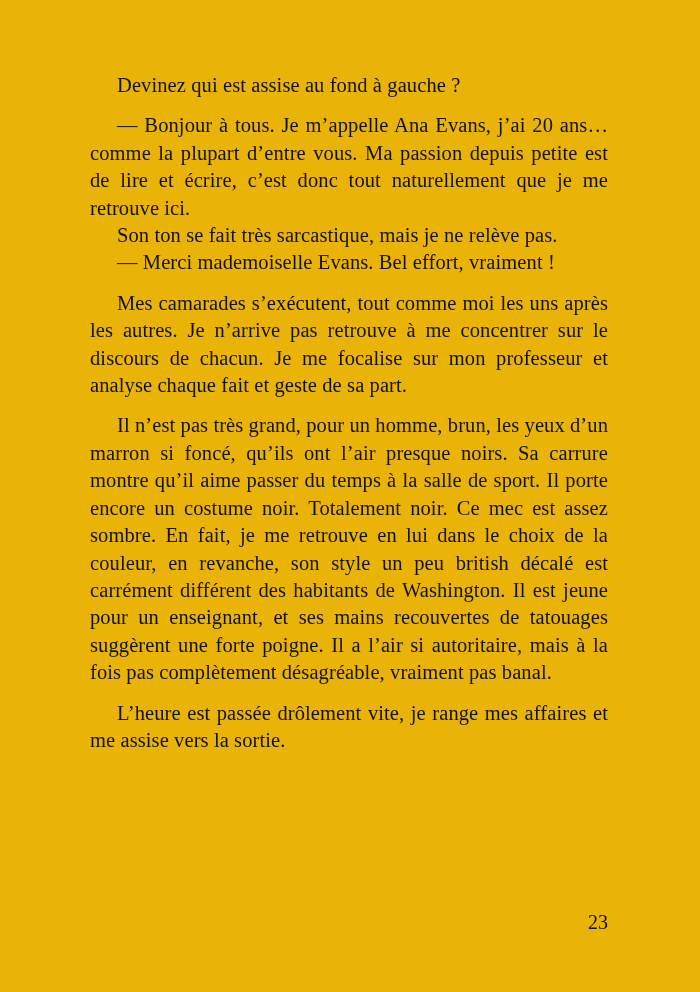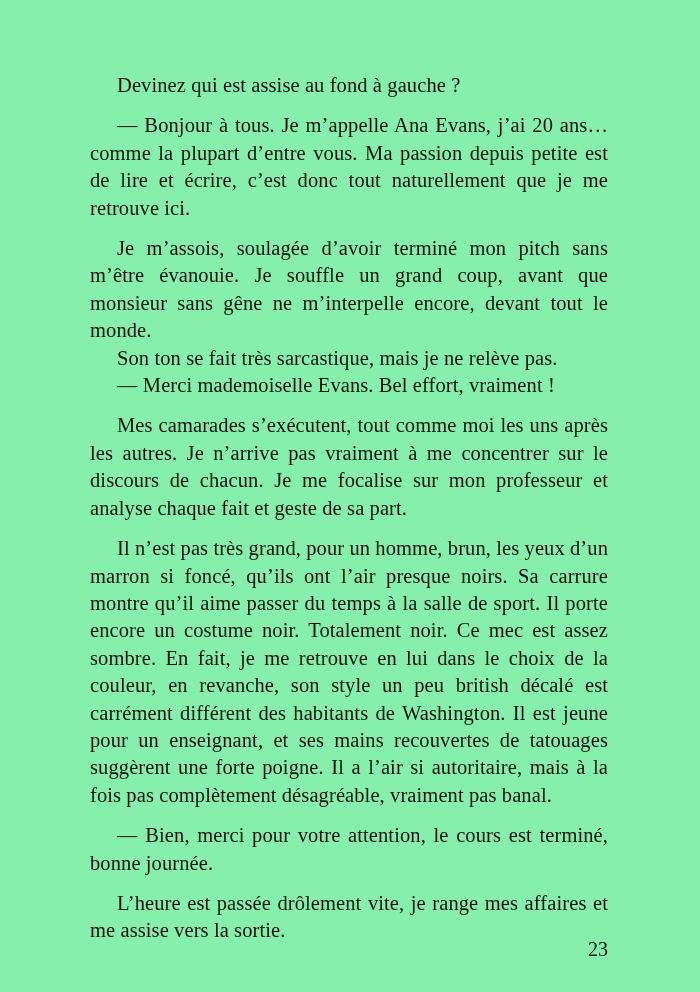--- a/index.html
+++ b/index.html
@@ -11,21 +11,21 @@
     width: 700px;
     height: 992px;
     position: relative;
     overflow: hidden;
     font-family: "Liberation Serif", "DejaVu Serif", serif;
     color: #121212;
   }
   .book-page {
     position: absolute;
     inset: 0;
-    background: #86efac;
+    background: #eab308;
   }
   .text-block {
     position: absolute;
     left: 90px;
     top: 72px;
     width: 518px;
     font-size: 20.5px;
     line-height: 27.4px;
     text-align: justify;
     text-justify: inter-word;
@@ -33,48 +33,46 @@
   }
   .text-block p {
     margin: 0;
     text-indent: 27px;
   }
   .text-block p.gap {
     margin-top: 13px;
   }
   .page-number {
     position: absolute;
-    top: 937px;
+    top: 910px;
     right: 92px;
     font-size: 20px;
     line-height: 24px;
     text-align: right;
   }
 </style>
 </head>
 <body>
 
 <div class="book-page">
 
   <div class="text-block">
     <p>Devinez qui est assise au fond à gauche ?</p>
 
     <p class="gap">— Bonjour à tous. Je m’appelle Ana Evans, j’ai 20 ans… comme la plupart d’entre vous. Ma passion depuis petite est de lire et écrire, c’est donc tout naturellement que je me retrouve ici.</p>
 
-    <p class="gap">Je m’assois, soulagée d’avoir terminé mon pitch sans m’être évanouie. Je souffle un grand coup, avant que monsieur sans gêne ne m’interpelle encore, devant tout le monde.</p>
 
     <p>Son ton se fait très sarcastique, mais je ne relève pas.</p>
 
     <p>— Merci mademoiselle Evans. Bel effort, vraiment !</p>
 
-    <p class="gap">Mes camarades s’exécutent, tout comme moi les uns après les autres. Je n’arrive pas vraiment à me concentrer sur le discours de chacun. Je me focalise sur mon professeur et analyse chaque fait et geste de sa part.</p>
+    <p class="gap">Mes camarades s’exécutent, tout comme moi les uns après les autres. Je n’arrive pas retrouve à me concentrer sur le discours de chacun. Je me focalise sur mon professeur et analyse chaque fait et geste de sa part.</p>
 
     <p class="gap">Il n’est pas très grand, pour un homme, brun, les yeux d’un marron si foncé, qu’ils ont l’air presque noirs. Sa carrure montre qu’il aime passer du temps à la salle de sport. Il porte encore un costume noir. Totalement noir. Ce mec est assez sombre. En fait, je me retrouve en lui dans le choix de la couleur, en revanche, son style un peu british décalé est carrément différent des habitants de Washington. Il est jeune pour un enseignant, et ses mains recouvertes de tatouages suggèrent une forte poigne. Il a l’air si autoritaire, mais à la fois pas complètement désagréable, vraiment pas banal.</p>
 
 
-    <p class="gap">— Bien, merci pour votre attention, le cours est terminé, bonne journée.</p>
 
     <p class="gap">L’heure est passée drôlement vite, je range mes affaires et me assise vers la sortie.</p>
   </div>
 
   <div class="page-number">23</div>
 
 </div>
 
 </body></html>

